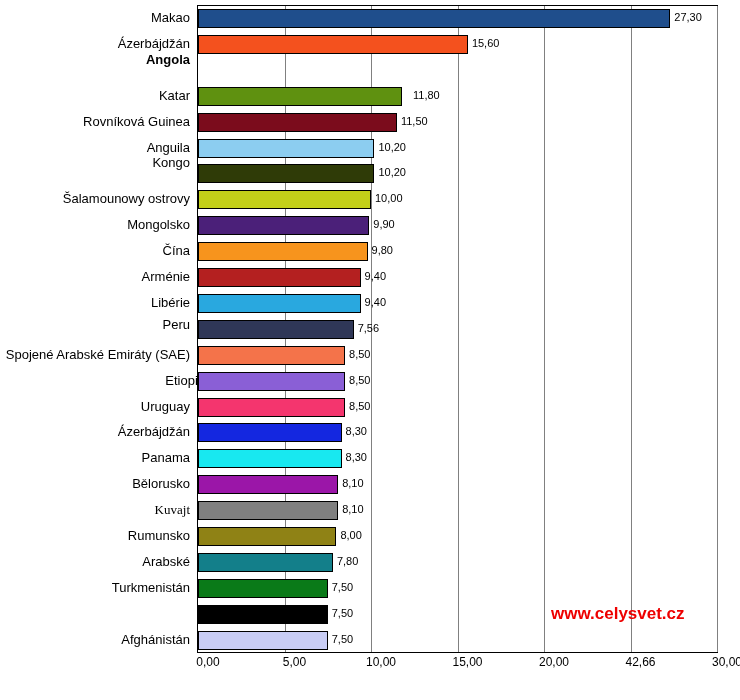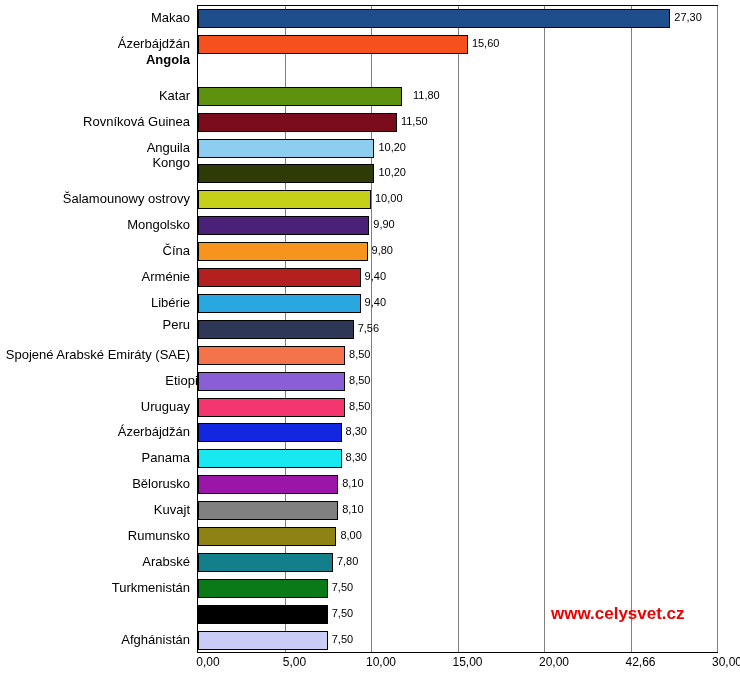--- a/index.html
+++ b/index.html
@@ -123,21 +123,21 @@
       <div class="cat-row" style="top: 233.1px;">Čína</div>
       <div class="cat-row" style="top: 259px;">Arménie</div>
       <div class="cat-row" style="top: 284.9px;">Libérie</div>
       <div class="cat-row" style="top: 307px;">Peru</div>
       <div class="cat-row" style="top: 336.7px;">Spojené Arabské Emiráty (SAE)</div>
       <div class="cat-row" style="top: 362.6px; margin-left: 15px;">Etiopie</div>
       <div class="cat-row" style="top: 388.5px;">Uruguay</div>
       <div class="cat-row" style="top: 414.4px;">Ázerbájdžán</div>
       <div class="cat-row" style="top: 440.3px;">Panama</div>
       <div class="cat-row" style="top: 466.2px;">Bělorusko</div>
-      <div class="cat-row" style="top: 492.1px;">Kuvajt</div>
+      <div class="cat-row" style="top: 492.1px; font-family: Liberation Serif, serif;">Kuvajt</div>
       <div class="cat-row" style="top: 518px;">Rumunsko</div>
       <div class="cat-row" style="top: 543.9px;">Arabské</div>
       <div class="cat-row" style="top: 569.8px;">Turkmenistán</div>
       <div class="cat-row" style="top: 621.6px;">Afghánistán</div>
     </div>
 
   <div class="plot-area">
     <div class="gridlines">
         <div class="gridline" style="left: 86.5px;"></div>
         <div class="gridline" style="left: 173px;"></div>

